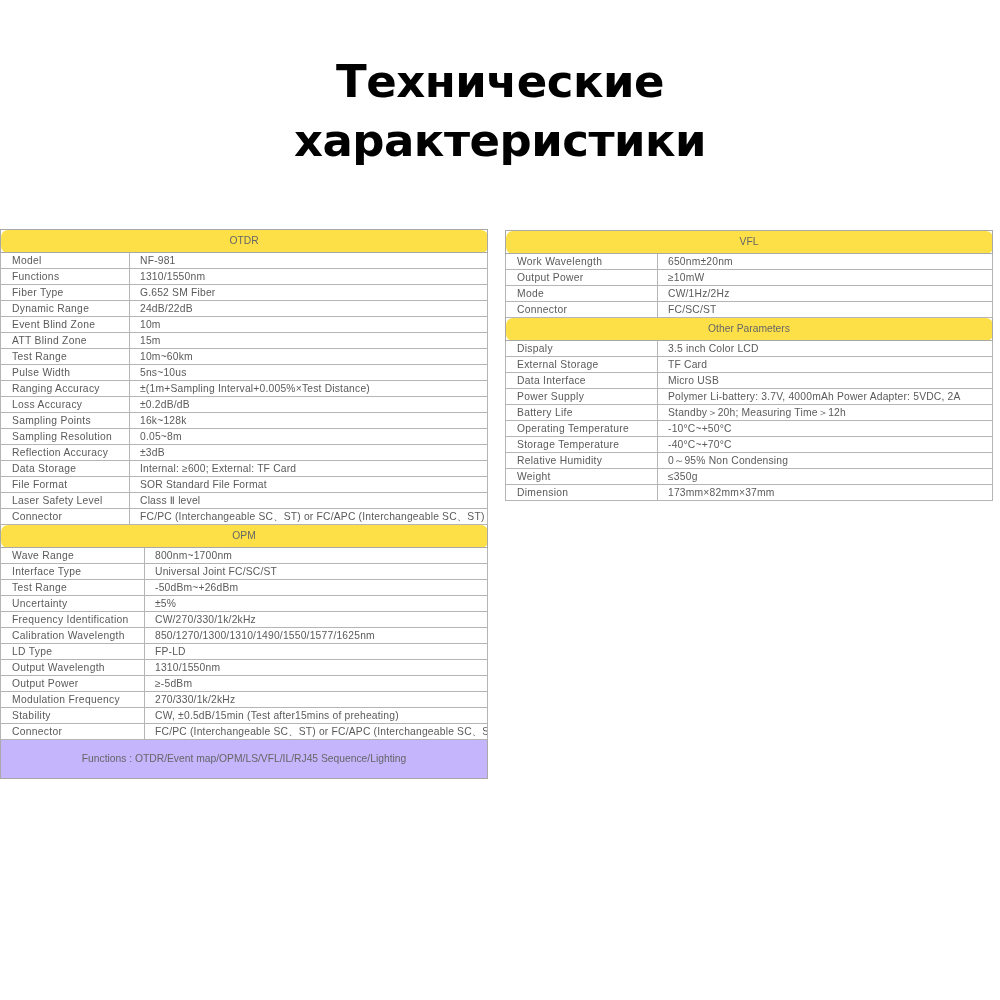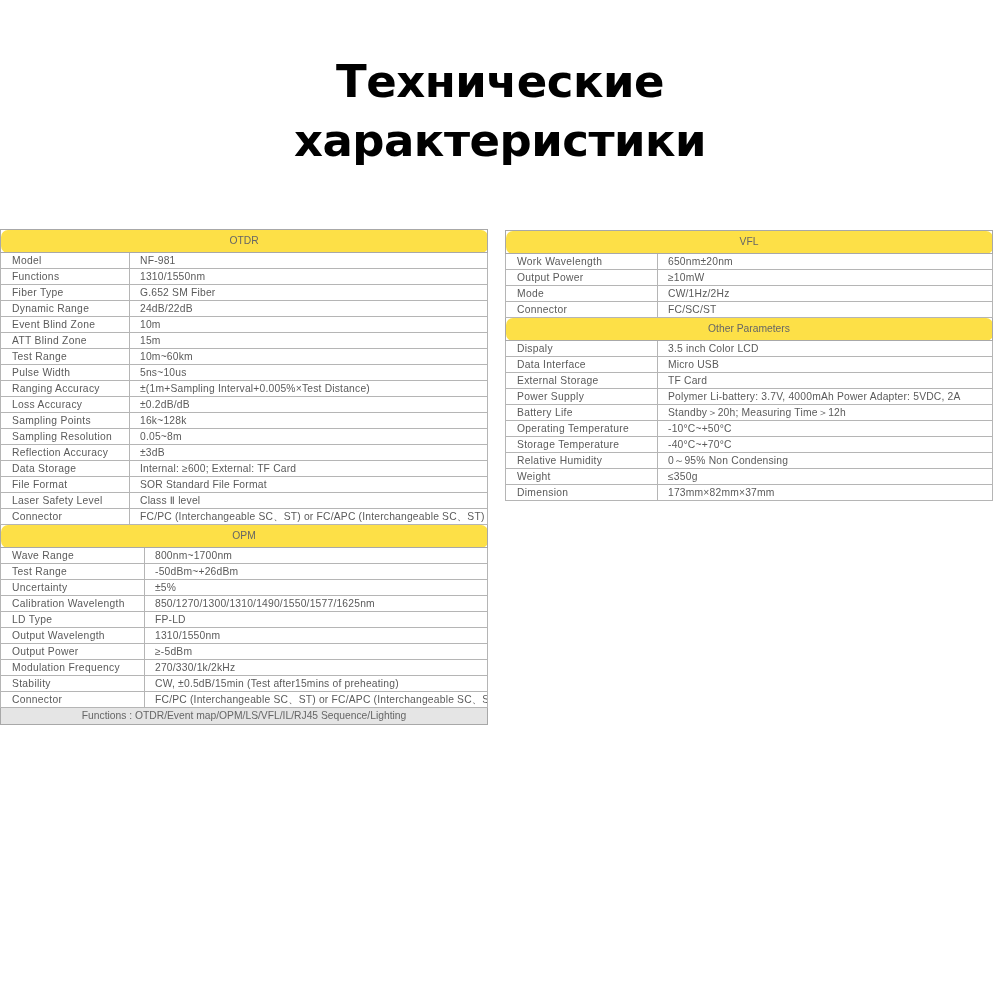--- a/index.html
+++ b/index.html
@@ -22,21 +22,21 @@
       white-space: nowrap; overflow: hidden; line-height: 14px;
     }
     table.spec td.k { letter-spacing: 0.3px; }
     table.spec td.v { padding-left: 10px; letter-spacing: 0.2px; }
     table.spec tr.sec td {
       background: #fde047; text-align: center; padding: 4px; color: #666;
       border-color: #a8a8a8;
       border-radius: 7px;
     }
     table.spec tr.foot td {
-      background: #e5e5e5; text-align: center; padding: 1px; color: #666;
+      background: #c4b5fd; text-align: center; padding: 12px; color: #666;
       border-color: #a8a8a8;
     }
     #left { left: 0; top: 229px; width: 487px; }
     #right { left: 505px; top: 230px; width: 487px; }
   </style>
 </head>
 <body>
 
 <div class="title">
   <div>Технические</div>
@@ -124,26 +124,34 @@
     </tbody>
   <tbody>
       <tr class="sec">
         <td colspan="3">OPM</td>
       </tr>
       <tr>
         <td class="k" colspan="2">Wave Range</td>
         <td class="v" colspan="1">800nm~1700nm</td>
       </tr>
       <tr>
+        <td class="k" colspan="2">Interface Type</td>
+        <td class="v" colspan="1">Universal Joint FC/SC/ST</td>
+      </tr>
+      <tr>
         <td class="k" colspan="2">Test Range</td>
         <td class="v" colspan="1">-50dBm~+26dBm</td>
       </tr>
       <tr>
         <td class="k" colspan="2">Uncertainty</td>
         <td class="v" colspan="1">±5%</td>
+      </tr>
+      <tr>
+        <td class="k" colspan="2">Frequency Identification</td>
+        <td class="v" colspan="1">CW/270/330/1k/2kHz</td>
       </tr>
       <tr>
         <td class="k" colspan="2">Calibration Wavelength</td>
         <td class="v" colspan="1">850/1270/1300/1310/1490/1550/1577/1625nm</td>
       </tr>
     </tbody>
   <tbody>
       <tr>
         <td class="k" colspan="2">LD Type</td>
         <td class="v" colspan="1">FP-LD</td>
@@ -204,28 +212,28 @@
     </tbody>
   <tbody>
       <tr class="sec">
         <td colspan="2">Other Parameters</td>
       </tr>
       <tr>
         <td class="k">Dispaly</td>
         <td class="v">3.5 inch Color LCD</td>
       </tr>
       <tr>
+        <td class="k">External Storage</td>
+        <td class="v">TF Card</td>
+      </tr>
+      <tr>
         <td class="k">Data Interface</td>
         <td class="v">Micro USB</td>
       </tr>
       <tr>
-        <td class="k">External Storage</td>
-        <td class="v">TF Card</td>
-      </tr>
-      <tr>
         <td class="k">Power Supply</td>
         <td class="v">Polymer Li-battery: 3.7V, 4000mAh Power Adapter: 5VDC, 2A</td>
       </tr>
       <tr>
         <td class="k">Battery Life</td>
         <td class="v">Standby＞20h; Measuring Time＞12h</td>
       </tr>
       <tr>
         <td class="k">Operating Temperature</td>
         <td class="v">-10°C~+50°C</td>

